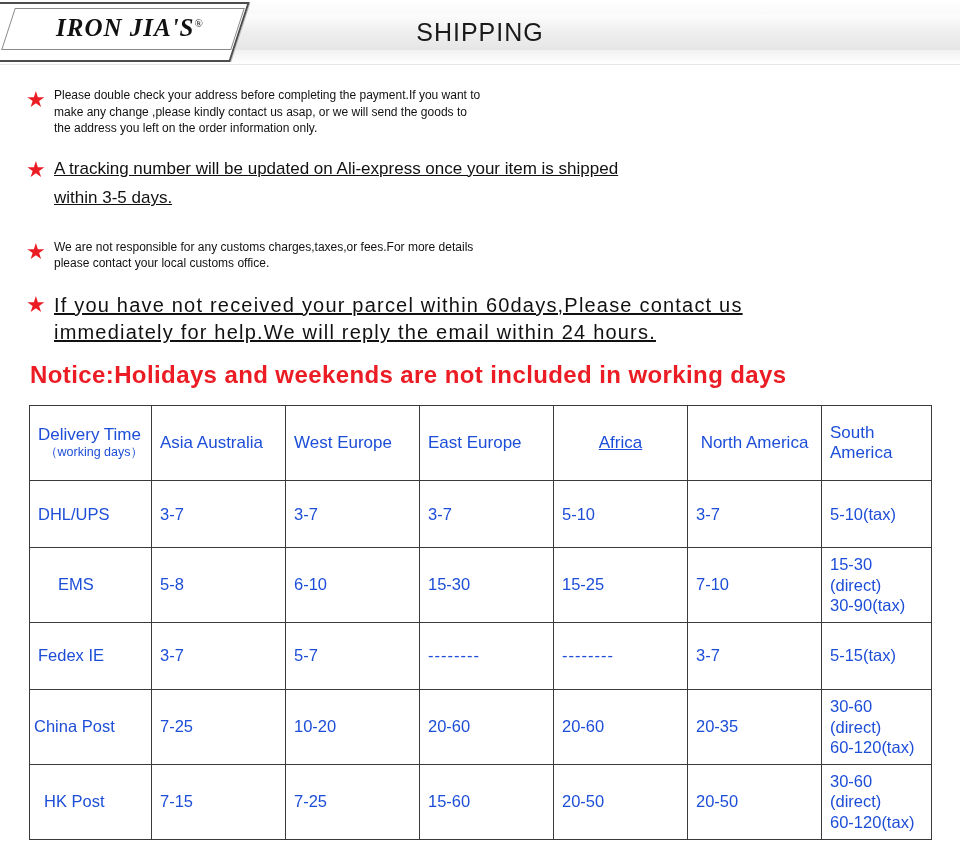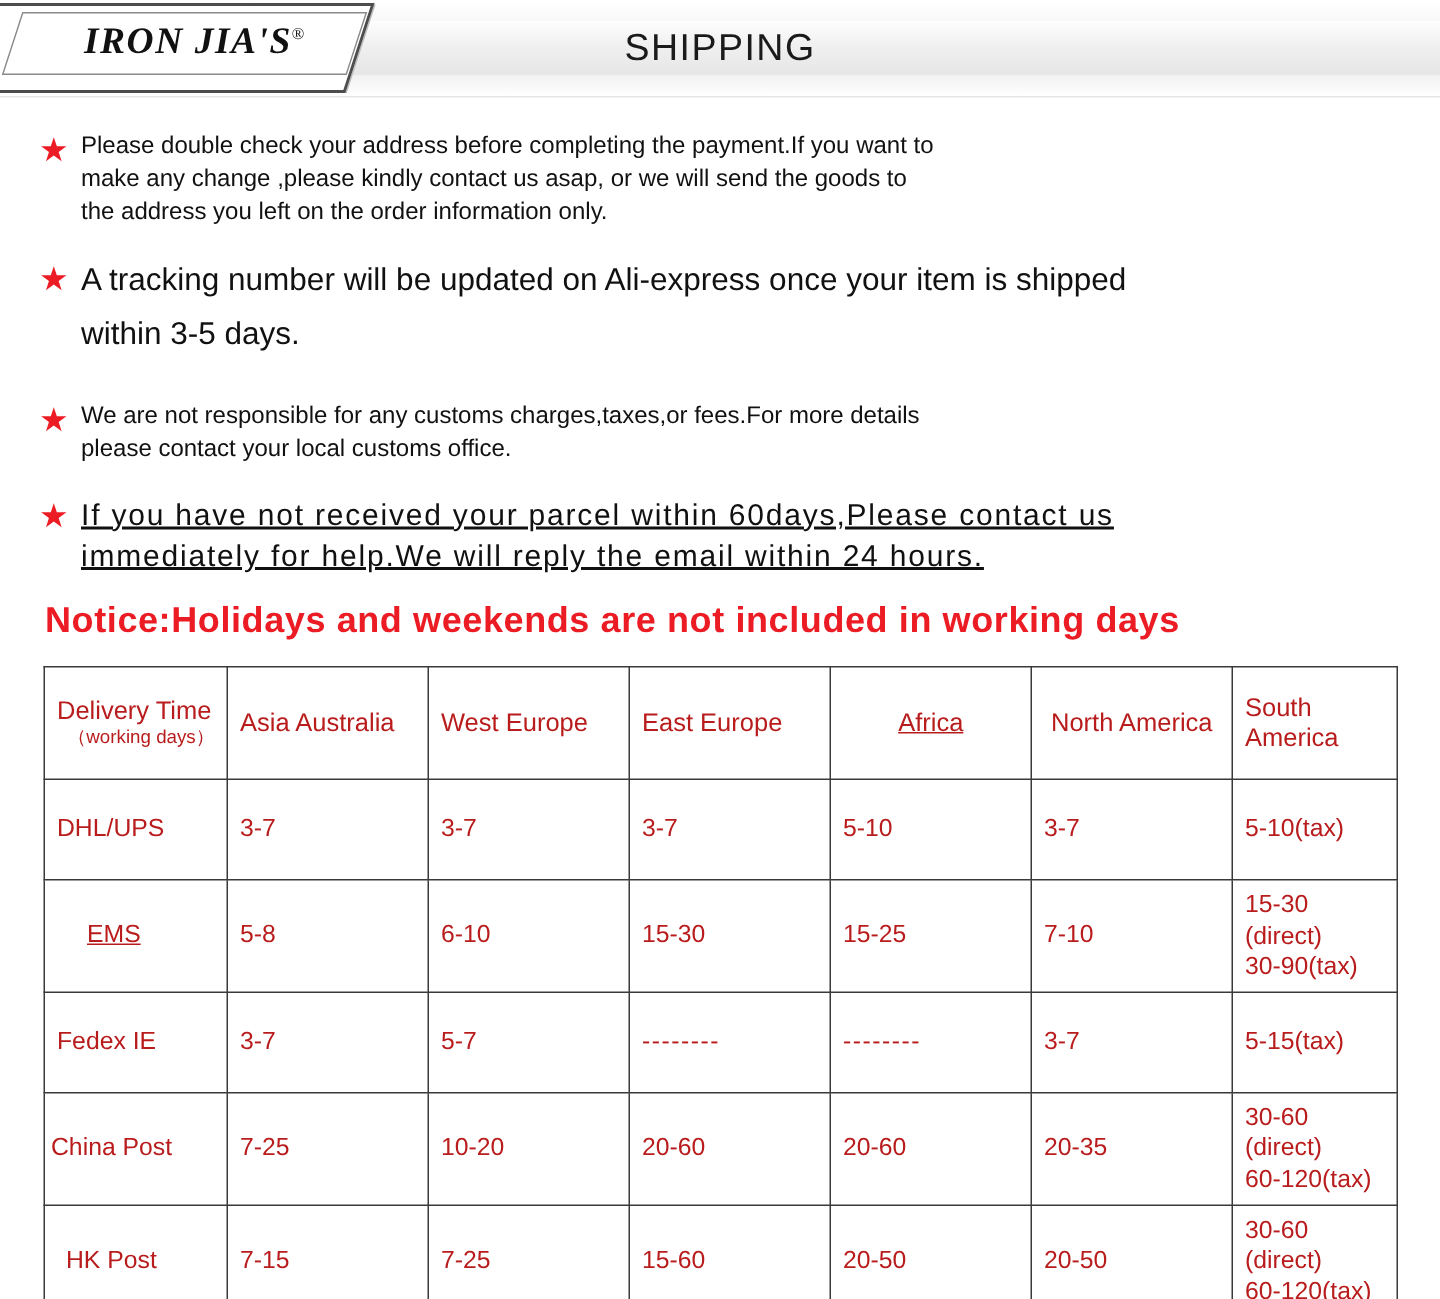--- a/index.html
+++ b/index.html
@@ -105,31 +105,31 @@
   .star {
     position: absolute;
     left: 0;
     top: 2px;
     color: #ec1c24;
     font-size: 22px;
     line-height: 1;
   }
   .note p {
     margin: 0;
-    font-size: 16px;
+    font-size: 12px;
     line-height: 1.38;
     color: #111111;
   }
   .note p.tight {
     line-height: 1.45;
   }
   .spaced {
     letter-spacing: 1.2px;
   }
-  .note-2 p { font-size: 21px; }
+  .note-2 p { font-size: 17px; text-decoration: underline; }
   .note-4 p { font-size: 20px; text-decoration: underline; }
 
   .notice {
     margin: 2px 0 16px 30px;
     color: #ec1c24;
     font-size: 24px;
     font-weight: bold;
     letter-spacing: 0.4px;
   }
 
@@ -140,21 +140,21 @@
   table.ship {
     border-collapse: collapse;
     width: 902px;
     table-layout: fixed;
   }
   table.ship td, table.ship th {
     border: 1px solid #3a3a3a;
     padding: 6px 8px;
     vertical-align: middle;
     font-size: 16.5px;
-    color: #b91c1c;
+    color: #1d4ed8;
     font-weight: normal;
     text-align: left;
   }
   table.ship thead td {
     height: 62px;
   }
   .hdr {
     font-size: 17px;
     line-height: 1.15;
   }
@@ -262,21 +262,21 @@
         <tr>
           <td class="rowlabel">DHL/UPS</td>
           <td class="cell-pad-1">3-7</td>
           <td class="cell-pad-1">3-7</td>
           <td class="cell-pad-2">3-7</td>
           <td class="cell-pad-2">5-10</td>
           <td class="cell-pad-2">3-7</td>
           <td>5-10(tax)</td>
         </tr>
         <tr>
-          <td class="rowlabel" style="padding-left:28px;text-decoration:underline;">EMS</td>
+          <td class="rowlabel" style="padding-left:28px;">EMS</td>
           <td class="cell-pad-1">5-8</td>
           <td class="cell-pad-1">6-10</td>
           <td class="cell-pad-2">15-30</td>
           <td class="cell-pad-2">15-25</td>
           <td class="cell-pad-2">7-10</td>
           <td class="cell-multi" style="white-space:pre-line;">15-30
 (direct)
 30-90(tax)</td>
         </tr>
         <tr>

